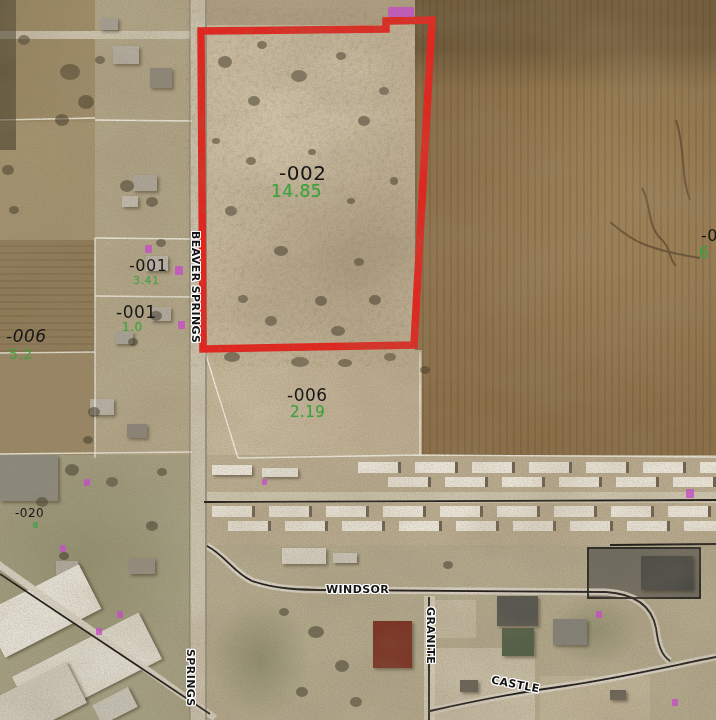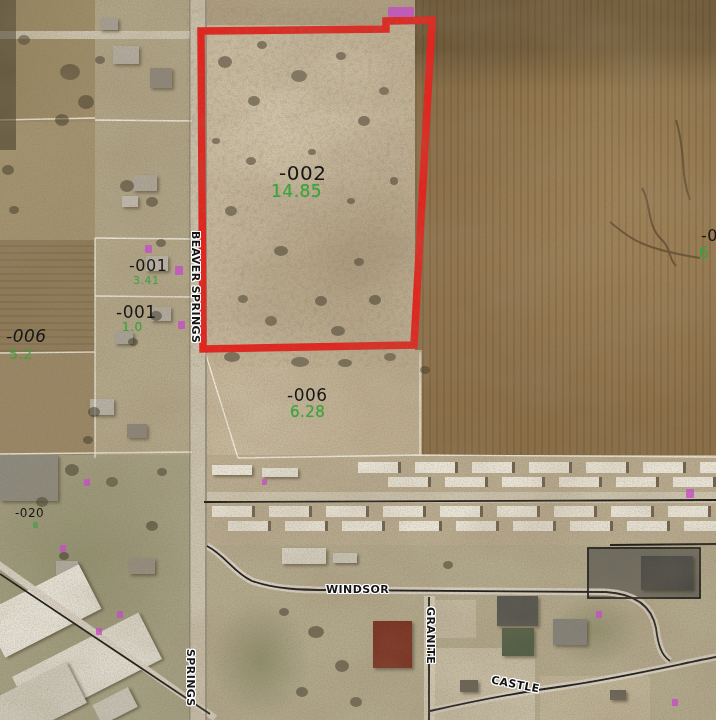--- a/index.html
+++ b/index.html
@@ -212,21 +212,21 @@
 
   <div class="pid" style="left:279px;top:161px;font-size:20px;">-002</div>
   <div class="acre" style="left:271px;top:181px;font-size:17px;">14.85</div>
   <div class="pid" style="left:129px;top:256px;font-size:16px;">-001</div>
   <div class="acre blur" style="left:133px;top:274px;font-size:11px;">3.41</div>
   <div class="pid" style="left:116px;top:302px;font-size:17px;">-001</div>
   <div class="acre" style="left:122px;top:320px;font-size:12px;">1.0</div>
   <div class="pid" style="left:6px;top:326px;font-size:17px;font-style:italic;">-006</div>
   <div class="acre blur" style="left:9px;top:346px;font-size:14px;">5.2</div>
   <div class="pid" style="left:287px;top:385px;font-size:17px;">-006</div>
-  <div class="acre" style="left:290px;top:403px;font-size:15px;">6.28</div>
+  <div class="acre" style="left:290px;top:403px;font-size:15px;">2.19</div>
   <div class="pid" style="left:15px;top:506px;font-size:12px;">-020</div>
   <div class="pid" style="left:701px;top:226px;font-size:16px;">-0</div>
   <div class="acre" style="left:699px;top:244px;font-size:15px;">6</div>
 
   <div class="street" style="left:326px;top:583px;">WINDSOR</div>
   <div class="street vert" style="left:437px;top:607px;">GRANITE</div>
   <div class="street" style="left:491px;top:678px;transform:rotate(11deg);">CASTLE</div>
   <div class="street vert" style="left:202px;top:231px;">BEAVER SPRINGS</div>
   <div class="street vert" style="left:197px;top:649px;">SPRINGS</div>
 

